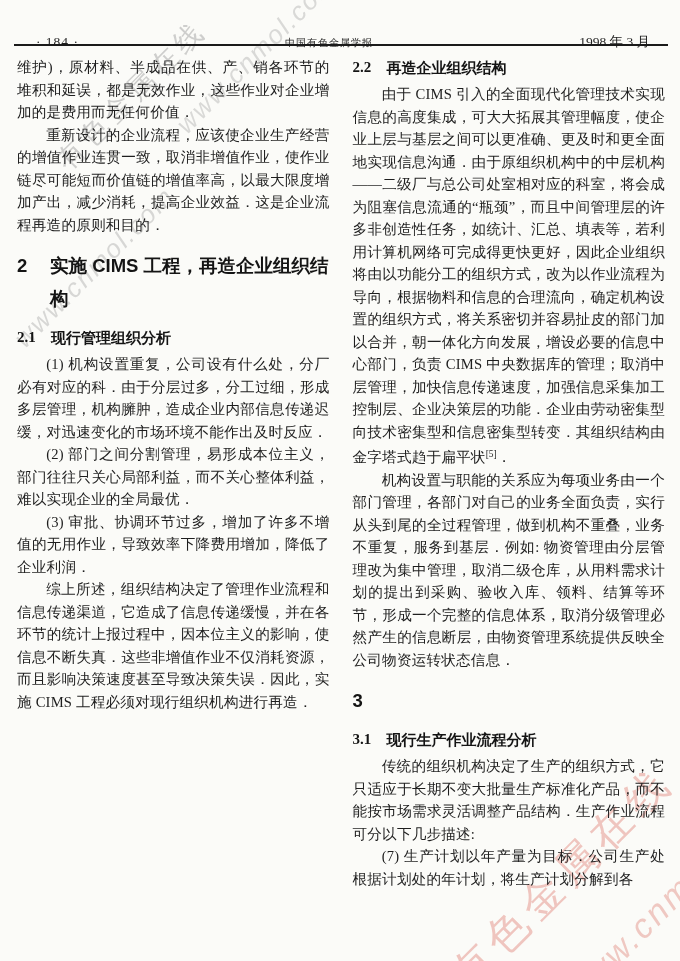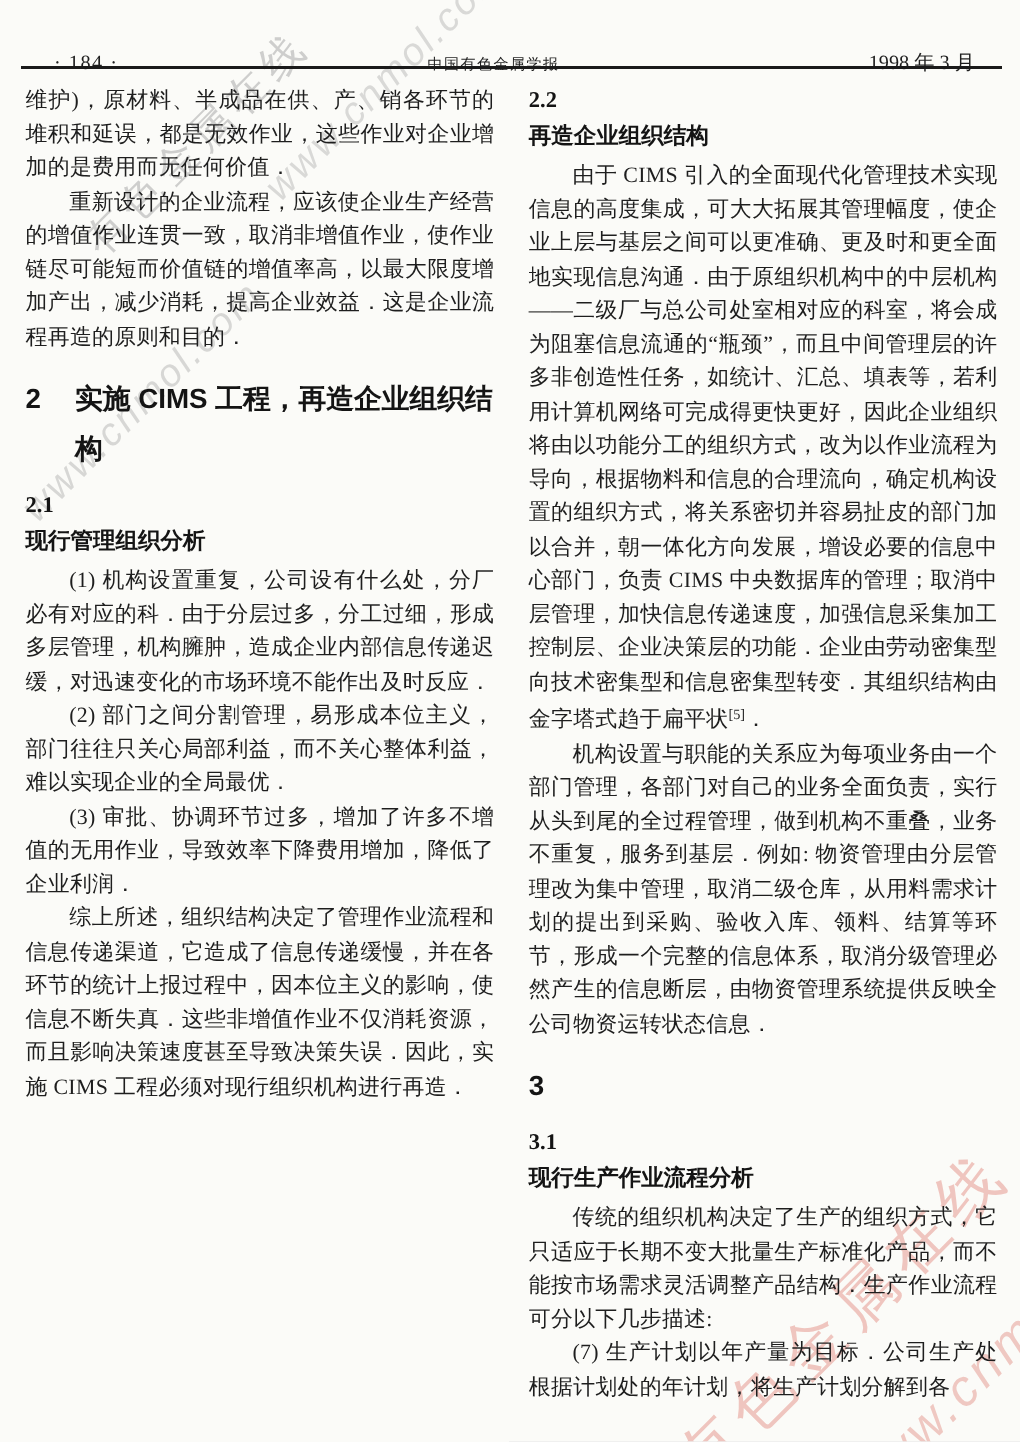--- a/index.html
+++ b/index.html
@@ -39,21 +39,21 @@
   .h1 {
     display:flex; margin:13px 0 11px;
     font-family:"Liberation Sans","DejaVu Sans",sans-serif;
     font-weight:bold; font-size:18.5px; line-height:33px; color:#141414;
   }
   .h1-num { width:33px; flex:none; }
   .h1-text { flex:1; }
   .h2 {
     display:flex; margin:9px 0 4px;
     font-family:"Liberation Sans","DejaVu Sans",sans-serif;
-    font-weight:bold; font-size:15px; line-height:23px; color:#141414;flex-direction:column;
+    font-weight:bold; font-size:15px; line-height:23px; color:#141414;
   }
   .h2-num { width:34px; flex:none; font-family:"Liberation Serif",serif; font-weight:bold; }
   .h2-text { flex:1; }
   .col-right .h2:first-child { margin-top:0; }
   
   .wm {
     position:absolute; white-space:nowrap; pointer-events:none;
     transform:rotate(-45deg); transform-origin:0 0;
     font-family:"Liberation Sans","DejaVu Sans",sans-serif;
   }

